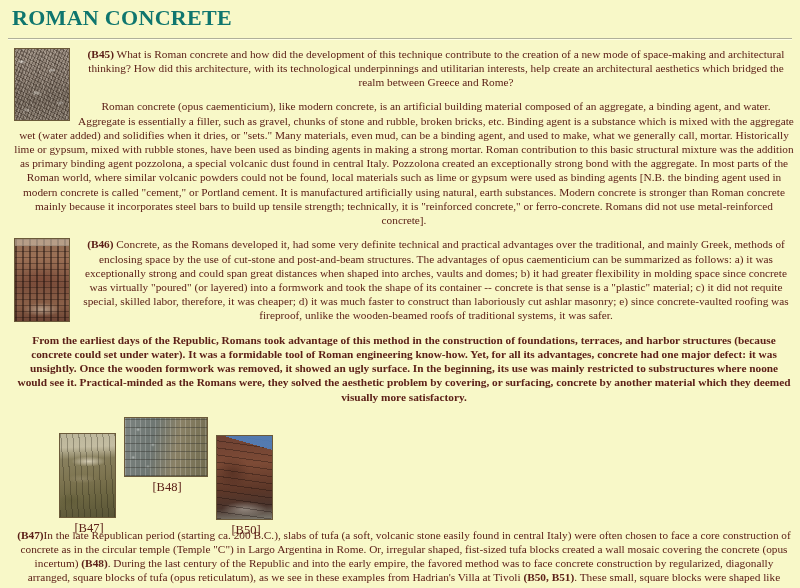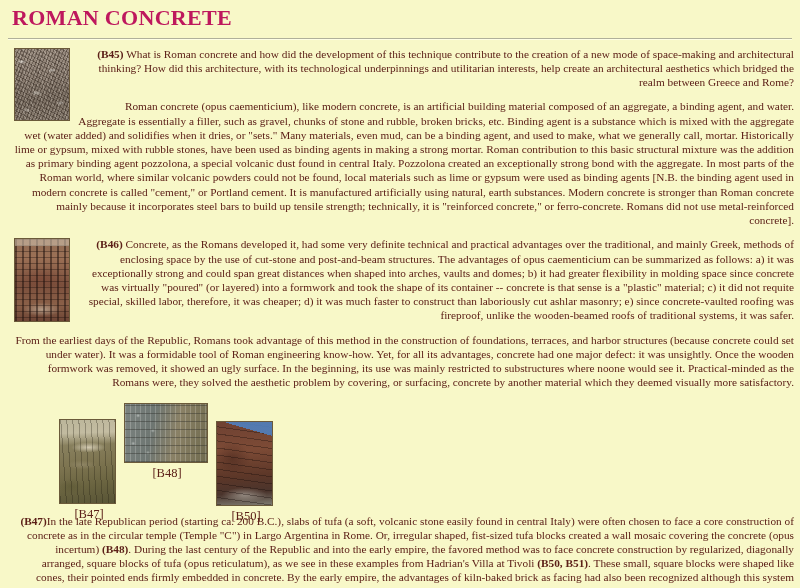--- a/index.html
+++ b/index.html
@@ -21,35 +21,35 @@
   .page {
     padding: 2px 6px 0 6px;
     box-sizing: border-box;
     width: 800px;
   }
   h1.page-title {
     font-size: 22px;
     font-weight: bold;
     letter-spacing: 0.3px;
     margin: 2px 0 6px 6px;
-    color: #be185d;
+    color: #0f766e;
     font-family: "Liberation Serif", "DejaVu Serif", serif;
   }
   hr.rule {
     border: none;
     border-top: 1px solid #b0b09a;
     border-bottom: 1px solid #ffffe4;
     margin: 4px 2px 7px 2px;
     height: 0;
   }
   p.body-text {
     margin: 0 0 10px 8px;
-    text-align: right;
+    text-align: center;
   }
-  p.body-text.tight { margin-bottom: 8px; }
+  p.body-text.tight { margin-bottom: 8px; font-weight: bold; }
   b, .b { font-weight: bold; }
 
   
   .float-img {
     float: left;
     margin: 1px 8px 2px 8px;
     border: 1px solid #6b5a3a;
     box-sizing: border-box;
     position: relative;
     overflow: hidden;

